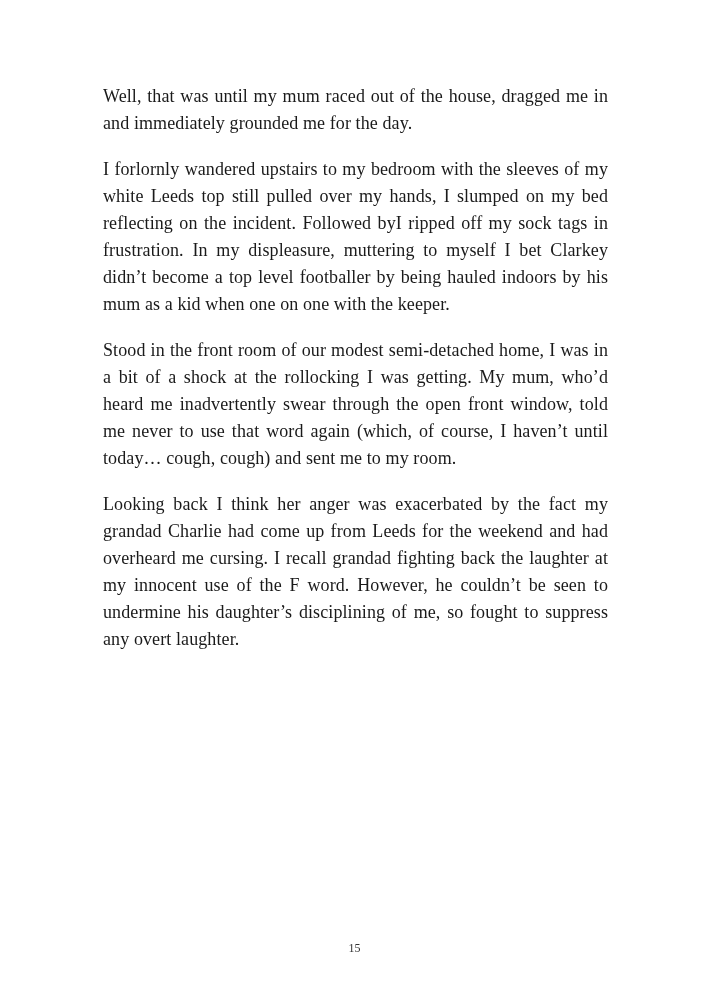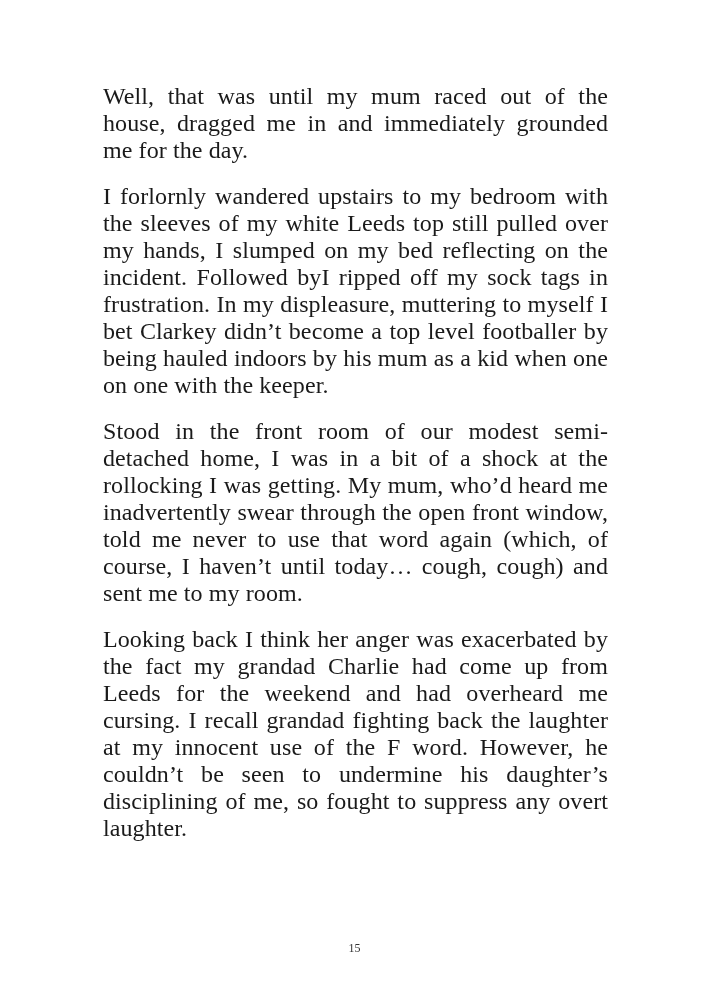--- a/index.html
+++ b/index.html
@@ -18,21 +18,21 @@
     color: #1a1a1a;
   }
   .text-block {
     position: absolute;
     top: 83px;
     left: 103px;
     width: 505px;
   }
   .text-block p {
     margin: 0 0 19px 0;
-    font-size: 24px;
+    font-size: 18px;
     line-height: 27px;
     text-align: justify;
     text-justify: inter-word;
     letter-spacing: 0.1px;
   }
   .text-block p:last-child {
     margin-bottom: 0;
   }
   .page-number {
     position: absolute;

